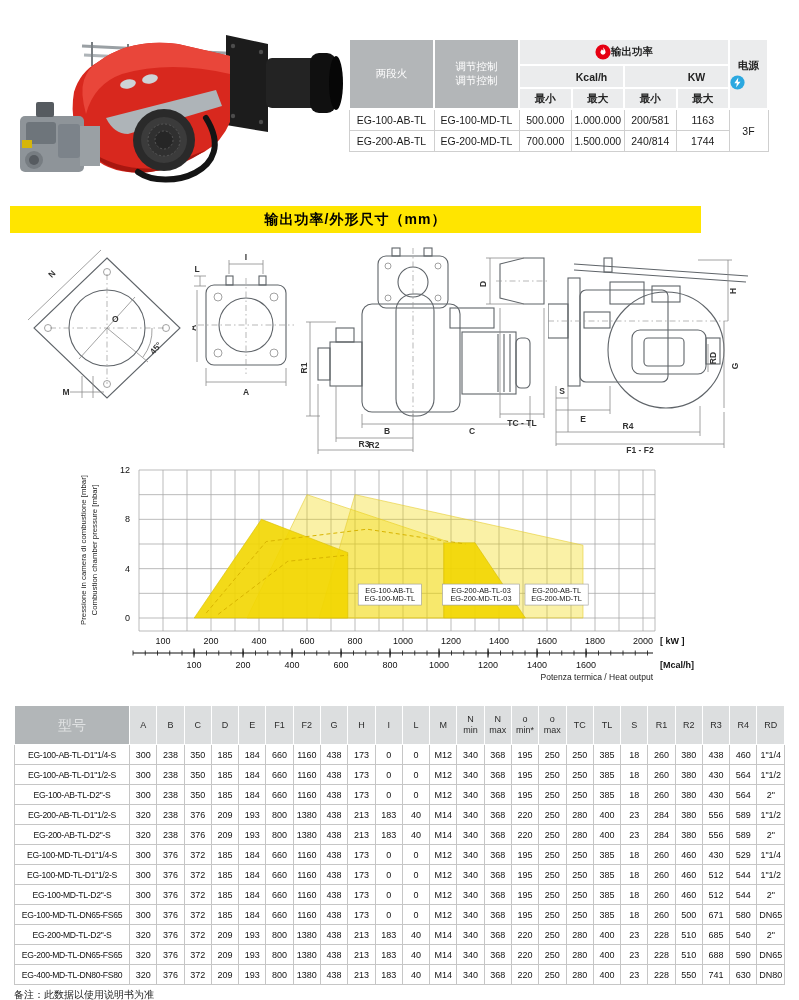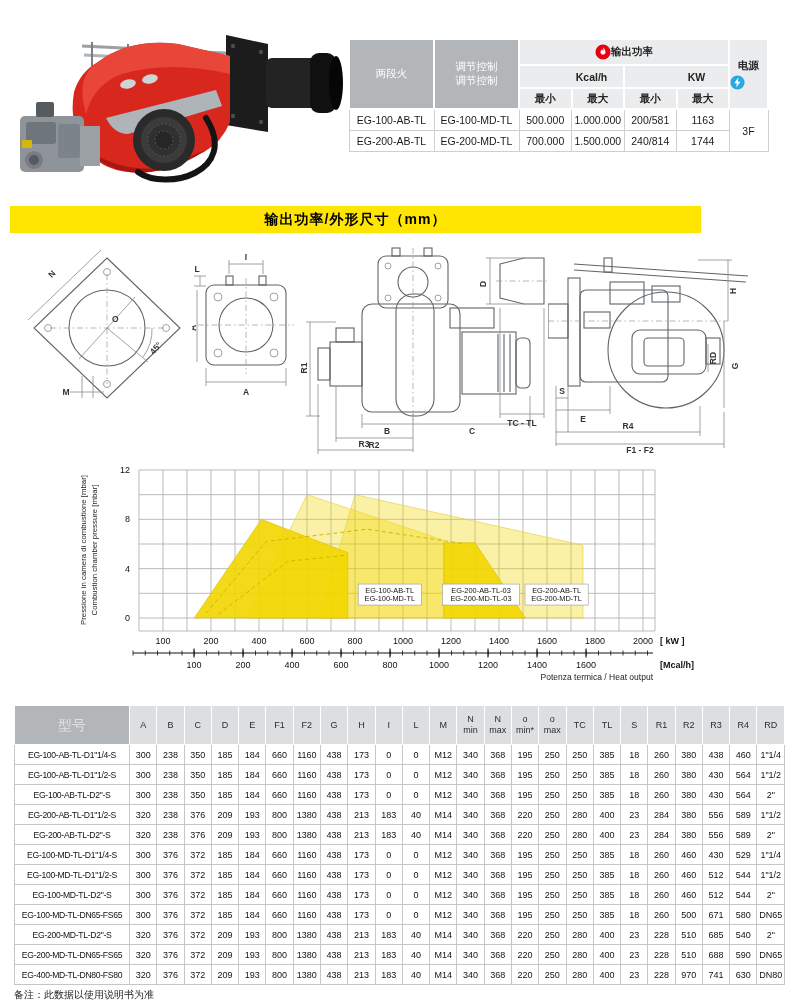--- a/index.html
+++ b/index.html
@@ -787,21 +787,21 @@
           <td>40</td>
           <td>M14</td>
           <td>340</td>
           <td>368</td>
           <td>220</td>
           <td>250</td>
           <td>280</td>
           <td>400</td>
           <td>23</td>
           <td>228</td>
-          <td>970</td>
+          <td>550</td>
           <td>741</td>
           <td>630</td>
           <td>DN80</td>
         </tr>
       </tbody>
   </table>
 
   <div class="abs note" style="left:14px;top:988px">备注：此数据以使用说明书为准</div>
 </div>
 

